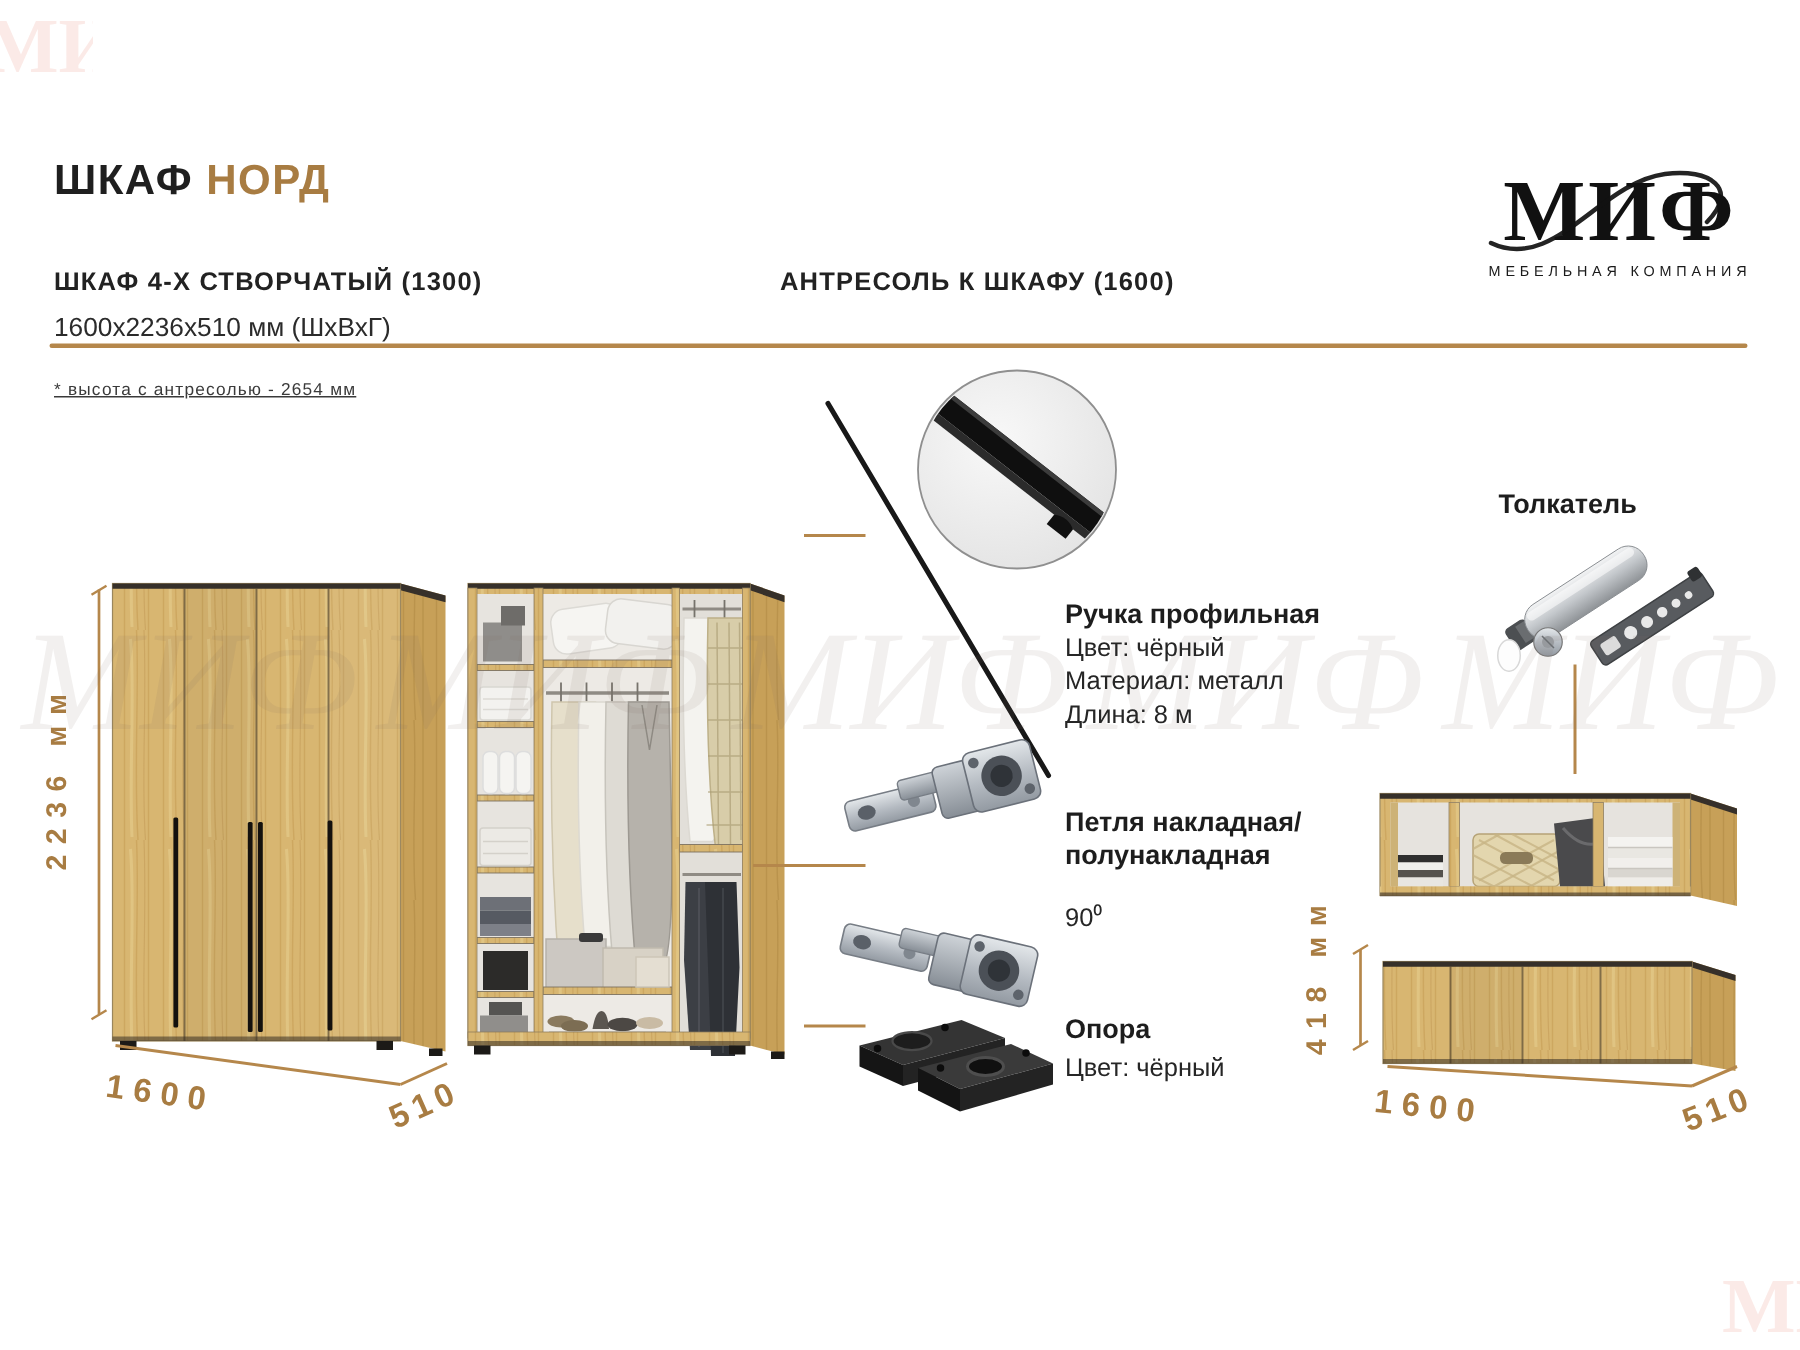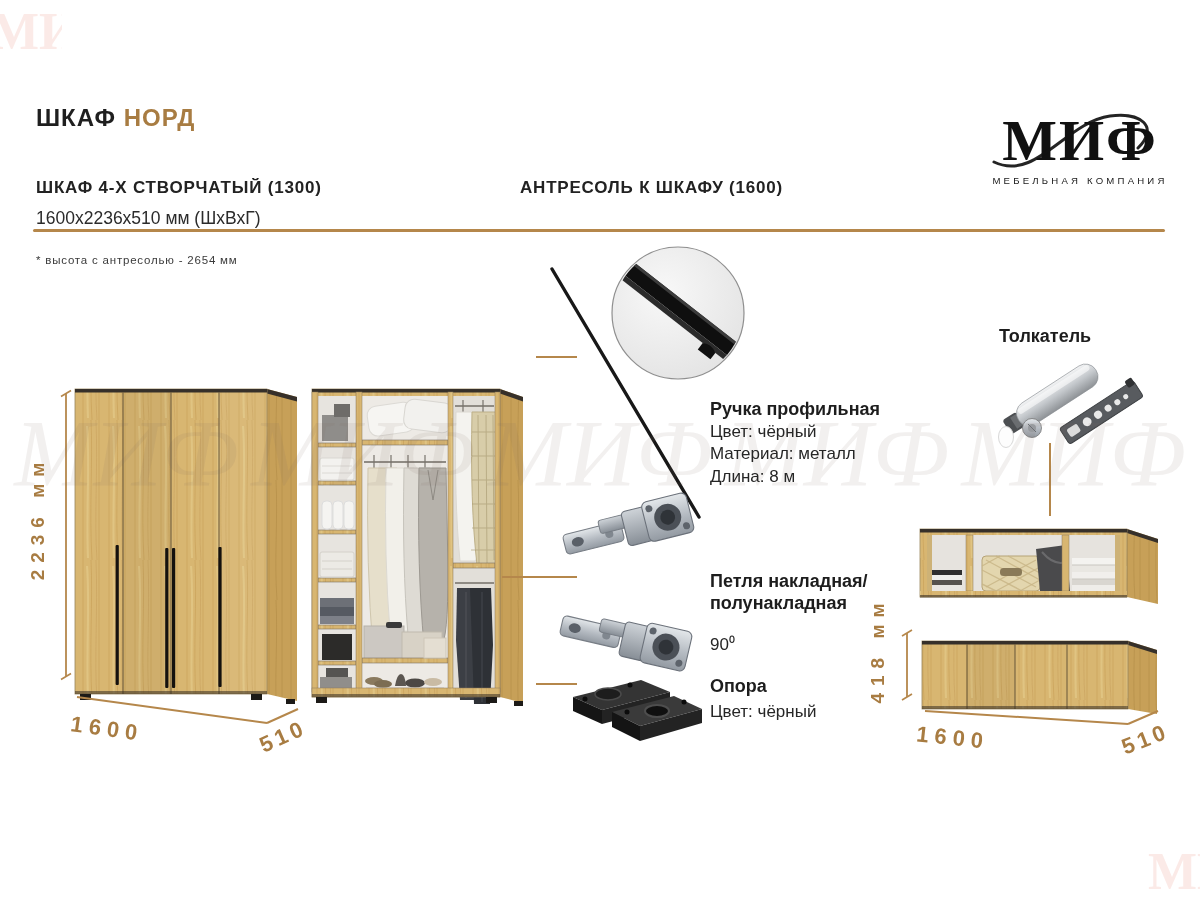--- a/index.html
+++ b/index.html
@@ -1,44 +1,44 @@
 <!DOCTYPE html>
 <html><head>
 <meta charset="utf-8">
 <style>
   html,body{margin:0;padding:0;background:#fff;}
   .page{position:relative;width:1200px;height:900px;background:#ffffff;overflow:hidden;
         font-family:"Liberation Sans",sans-serif;}
   
-  .title{position:absolute;left:36px;top:104px;font-size:24px;font-weight:700;
+  .title{position:absolute;left:36px;top:104px;font-size:28px;font-weight:700;
          letter-spacing:1px;color:#1f1f1f;white-space:nowrap;}
   .title .hl{color:#a87c42;}
   .prod-col{position:absolute;top:178px;}
   .prod-col.c1{left:36px;} .prod-col.c2{left:520px;}
   .prod-name{font-size:17px;font-weight:700;letter-spacing:.8px;color:#222;}
   .prod-dims{font-size:17.5px;font-weight:400;color:#2b2b2b;margin-top:10px;}
   .sep{position:absolute;left:33px;top:229px;width:1132px;height:3px;background:#b5874b;border-radius:2px;}
-  .footnote{position:absolute;left:36px;top:254px;font-size:11.5px;letter-spacing:.8px;color:#3a3a3a;}
+  .footnote{position:absolute;left:36px;top:254px;font-size:11.5px;letter-spacing:.8px;color:#3a3a3a;text-decoration:underline;}
   
   .logo{position:absolute;left:988px;top:96px;width:185px;height:96px;}
   
   .wm-row{position:absolute;left:8px;top:402px;width:1184px;height:104px;display:flex;
           pointer-events:none;z-index:5;}
   .wm-row span{flex:1;text-align:center;font-family:"Liberation Serif",serif;font-style:italic;
           font-size:95px;line-height:104px;color:rgba(125,112,98,0.10);white-space:nowrap;}
   .corner{position:absolute;font-family:"Liberation Serif",serif;font-weight:700;
           color:rgba(228,122,105,0.16);pointer-events:none;z-index:6;white-space:nowrap;}
   .corner.tl{left:-10px;top:2px;font-size:52px;width:72px;overflow:hidden;}
   .corner.br{left:1148px;top:842px;font-size:52px;}
   
   .detail{position:absolute;z-index:7;color:#262626;}
   .detail .d-title{font-size:18px;font-weight:700;color:#1d1d1d;line-height:21.5px;}
   .detail .d-line{font-size:17px;line-height:22.5px;}
   .d-handle{left:710px;top:399px;} .d-handle .d-line:first-of-type{margin-top:5px;}
-  .d-hinge{left:710px;top:571px;} .d-hinge .d-line{margin-top:20px;}
+  .d-hinge{left:710px;top:538px;} .d-hinge .d-line{margin-top:20px;}
   .d-support{left:710px;top:676px;} .d-support .d-line{margin-top:3px;}
   .d-pusher{left:999px;top:326px;}
   
   .art{position:absolute;left:0;top:0;z-index:3;}
   svg text.dim{fill:#a87c42;font-family:"Liberation Sans",sans-serif;font-weight:600;}
 </style>
 </head>
 <body>
 
 <div class="page">

